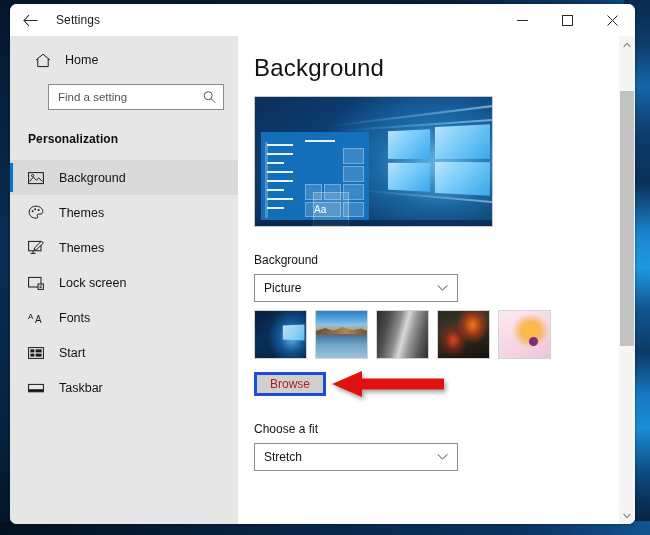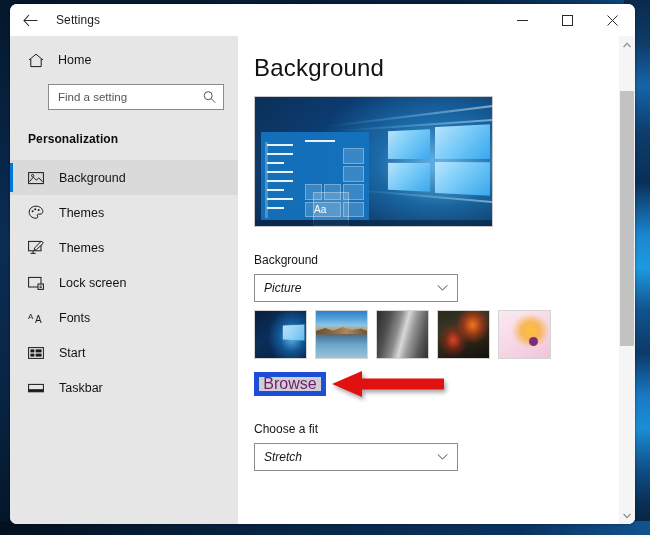--- a/index.html
+++ b/index.html
@@ -84,21 +84,21 @@
 
   
   .sidebar {
     width: 228px;
     background: #e6e6e6;
     padding-top: 6px;
     position: relative;
   }
   .home-row {
     display: flex; align-items: center;
-    height: 36px; padding-left: 18px;
+    height: 36px; padding-left: 25px;
     margin-bottom: 4px;
   }
   .home-row .ico { width: 26px; display:flex; align-items:center; color:#1b1b1b; }
   .home-row .lbl { font-size: 12.5px; color: #141414; margin-left: 4px; }
 
   .search-wrap { padding: 2px 14px 0 18px; }
   .search-box {
     position: relative;
     height: 26px;
     background: #fff;
@@ -250,21 +250,21 @@
     margin: 26px 0 7px 0;
   }
   .combo {
     position: relative;
     width: 204px; height: 28px;
     border: 1px solid #8c8c8c;
     background: #fff;
     display: flex; align-items: center;
     padding-left: 9px;
   }
-  .combo .val { font-size: 12px; color: #151515; font-style: italic; }
+  .combo .val { font-size: 12px; color: #151515; }
   .combo .chev {
     position: absolute; right: 9px; top: 50%;
     transform: translateY(-50%);
     color: #444; display: flex;
   }
 
   .thumbs { display: flex; gap: 8px; margin-top: 8px; }
   .thumb {
     width: 53px; height: 49px;
     border: 1px solid #d4d4d4;
@@ -318,22 +318,22 @@
     background:#7a2f7a;
   }
 
   .browse-row {
     display: flex; align-items: center;
     margin-top: 13px; position: relative;
   }
   .browse-btn {
     width: 72px; height: 24px;
     background: #cfcfcf;
-    border: 5px solid #1d4ed8;
-    font-size: 16px; color: #701a75;
+    border: 3px solid #1d4ed8;
+    font-size: 12px; color: #b91c1c;
     display: flex; align-items: center; justify-content: center;
     font-family: "Liberation Sans", sans-serif;
   }
 
   .arrow {
     position: absolute;
     left: 78px; top: -3px;
     width: 112px; height: 30px;
     filter: drop-shadow(2px 3px 2px rgba(0,0,0,.35));
   }

